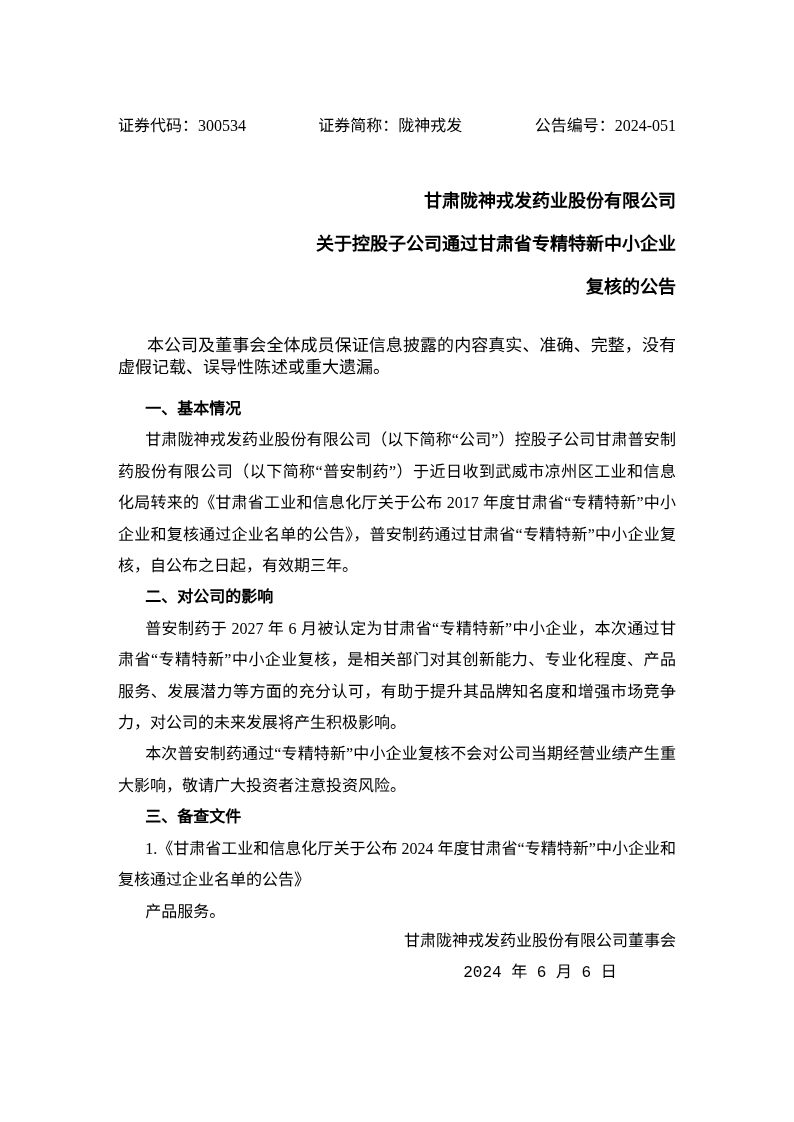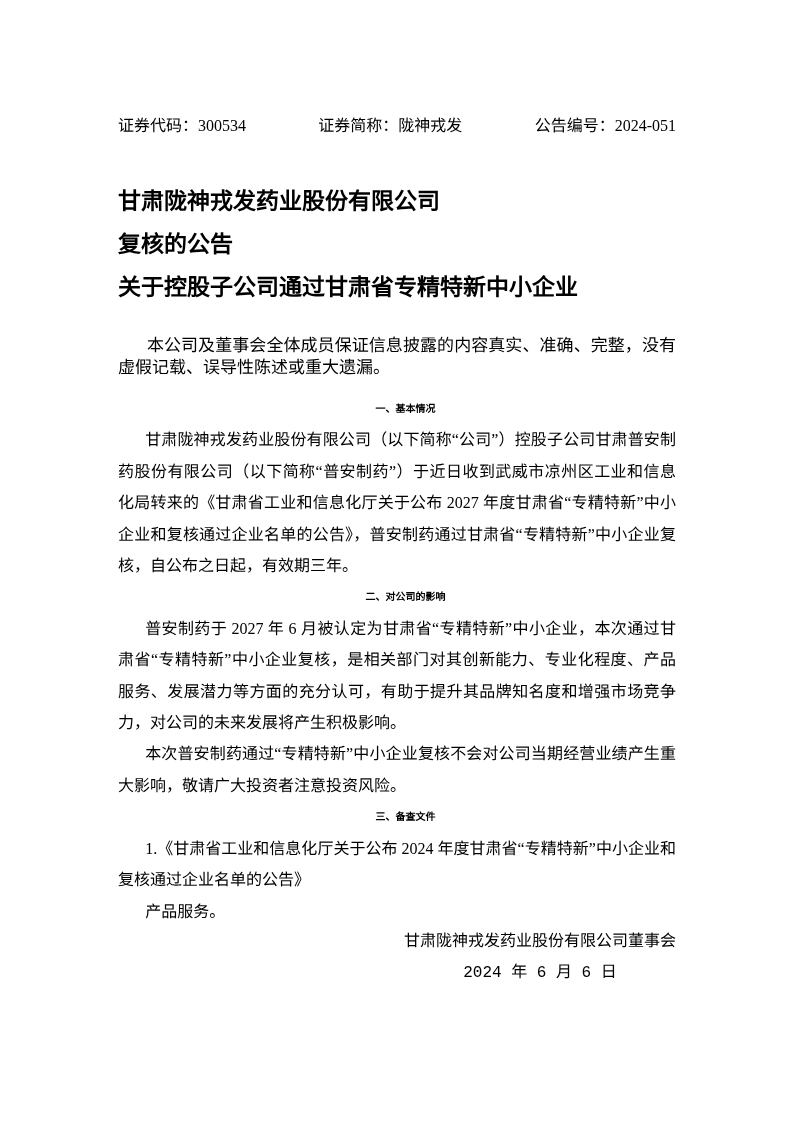--- a/index.html
+++ b/index.html
@@ -22,44 +22,43 @@
   .doc-header {
     display: flex;
     justify-content: space-between;
     align-items: baseline;
     font-size: 16px;
     line-height: 20px;
     white-space: nowrap;
   }
   .title {
     margin-top: 44px;
-    text-align: left;
-    font-size: 23px;
+    text-align: right;
+    font-size: 18px;
     font-weight: bold;
     line-height: 43px;
   }
   .statement {
     margin: 26px 0 0 0;
     font-size: 17px;
     font-weight: normal;
     line-height: 22px;
     text-indent: 1.7em;
     text-align: justify;
   }
   .body-flow {
     margin-top: 14px;
     font-size: 16px;
     line-height: 31.4px;
   }
   .body-flow h2 {
     margin: 0;
-    font-size: 10px;
+    font-size: 16px;
     font-weight: bold;
     text-indent: 1.7em;
-    text-align: center;
   }
   .body-flow p {
     margin: 0;
     text-indent: 1.7em;
     text-align: justify;
   }
   .signature {
     text-align: right;
   }
   .sig-inner {
@@ -74,30 +73,30 @@
 <div class="page">
 
   <div class="doc-header">
     <span>证券代码：300534</span>
     <span>证券简称：陇神戎发</span>
     <span>公告编号：2024-051</span>
   </div>
 
   <div class="title">
     <div>甘肃陇神戎发药业股份有限公司</div>
+    <div>关于控股子公司通过甘肃省专精特新中小企业</div>
     <div>复核的公告</div>
-    <div>关于控股子公司通过甘肃省专精特新中小企业</div>
   </div>
 
   <p class="statement">本公司及董事会全体成员保证信息披露的内容真实、准确、完整，没有虚假记载、误导性陈述或重大遗漏。</p>
 
   <div class="body-flow">
 
     <h2>一、基本情况</h2>
-    <p>甘肃陇神戎发药业股份有限公司（以下简称“公司”）控股子公司甘肃普安制药股份有限公司（以下简称“普安制药”）于近日收到武威市凉州区工业和信息化局转来的《甘肃省工业和信息化厅关于公布 2027 年度甘肃省“专精特新”中小企业和复核通过企业名单的公告》，普安制药通过甘肃省“专精特新”中小企业复核，自公布之日起，有效期三年。</p>
+    <p>甘肃陇神戎发药业股份有限公司（以下简称“公司”）控股子公司甘肃普安制药股份有限公司（以下简称“普安制药”）于近日收到武威市凉州区工业和信息化局转来的《甘肃省工业和信息化厅关于公布 2017 年度甘肃省“专精特新”中小企业和复核通过企业名单的公告》，普安制药通过甘肃省“专精特新”中小企业复核，自公布之日起，有效期三年。</p>
 
     <h2>二、对公司的影响</h2>
     <p>普安制药于 2027 年 6 月被认定为甘肃省“专精特新”中小企业，本次通过甘肃省“专精特新”中小企业复核，是相关部门对其创新能力、专业化程度、产品服务、发展潜力等方面的充分认可，有助于提升其品牌知名度和增强市场竞争力，对公司的未来发展将产生积极影响。</p>
     <p>本次普安制药通过“专精特新”中小企业复核不会对公司当期经营业绩产生重大影响，敬请广大投资者注意投资风险。</p>
 
     <h2>三、备查文件</h2>
     <p>1.《甘肃省工业和信息化厅关于公布 2024 年度甘肃省“专精特新”中小企业和复核通过企业名单的公告》</p>
 
     <p>产品服务。</p>
 

